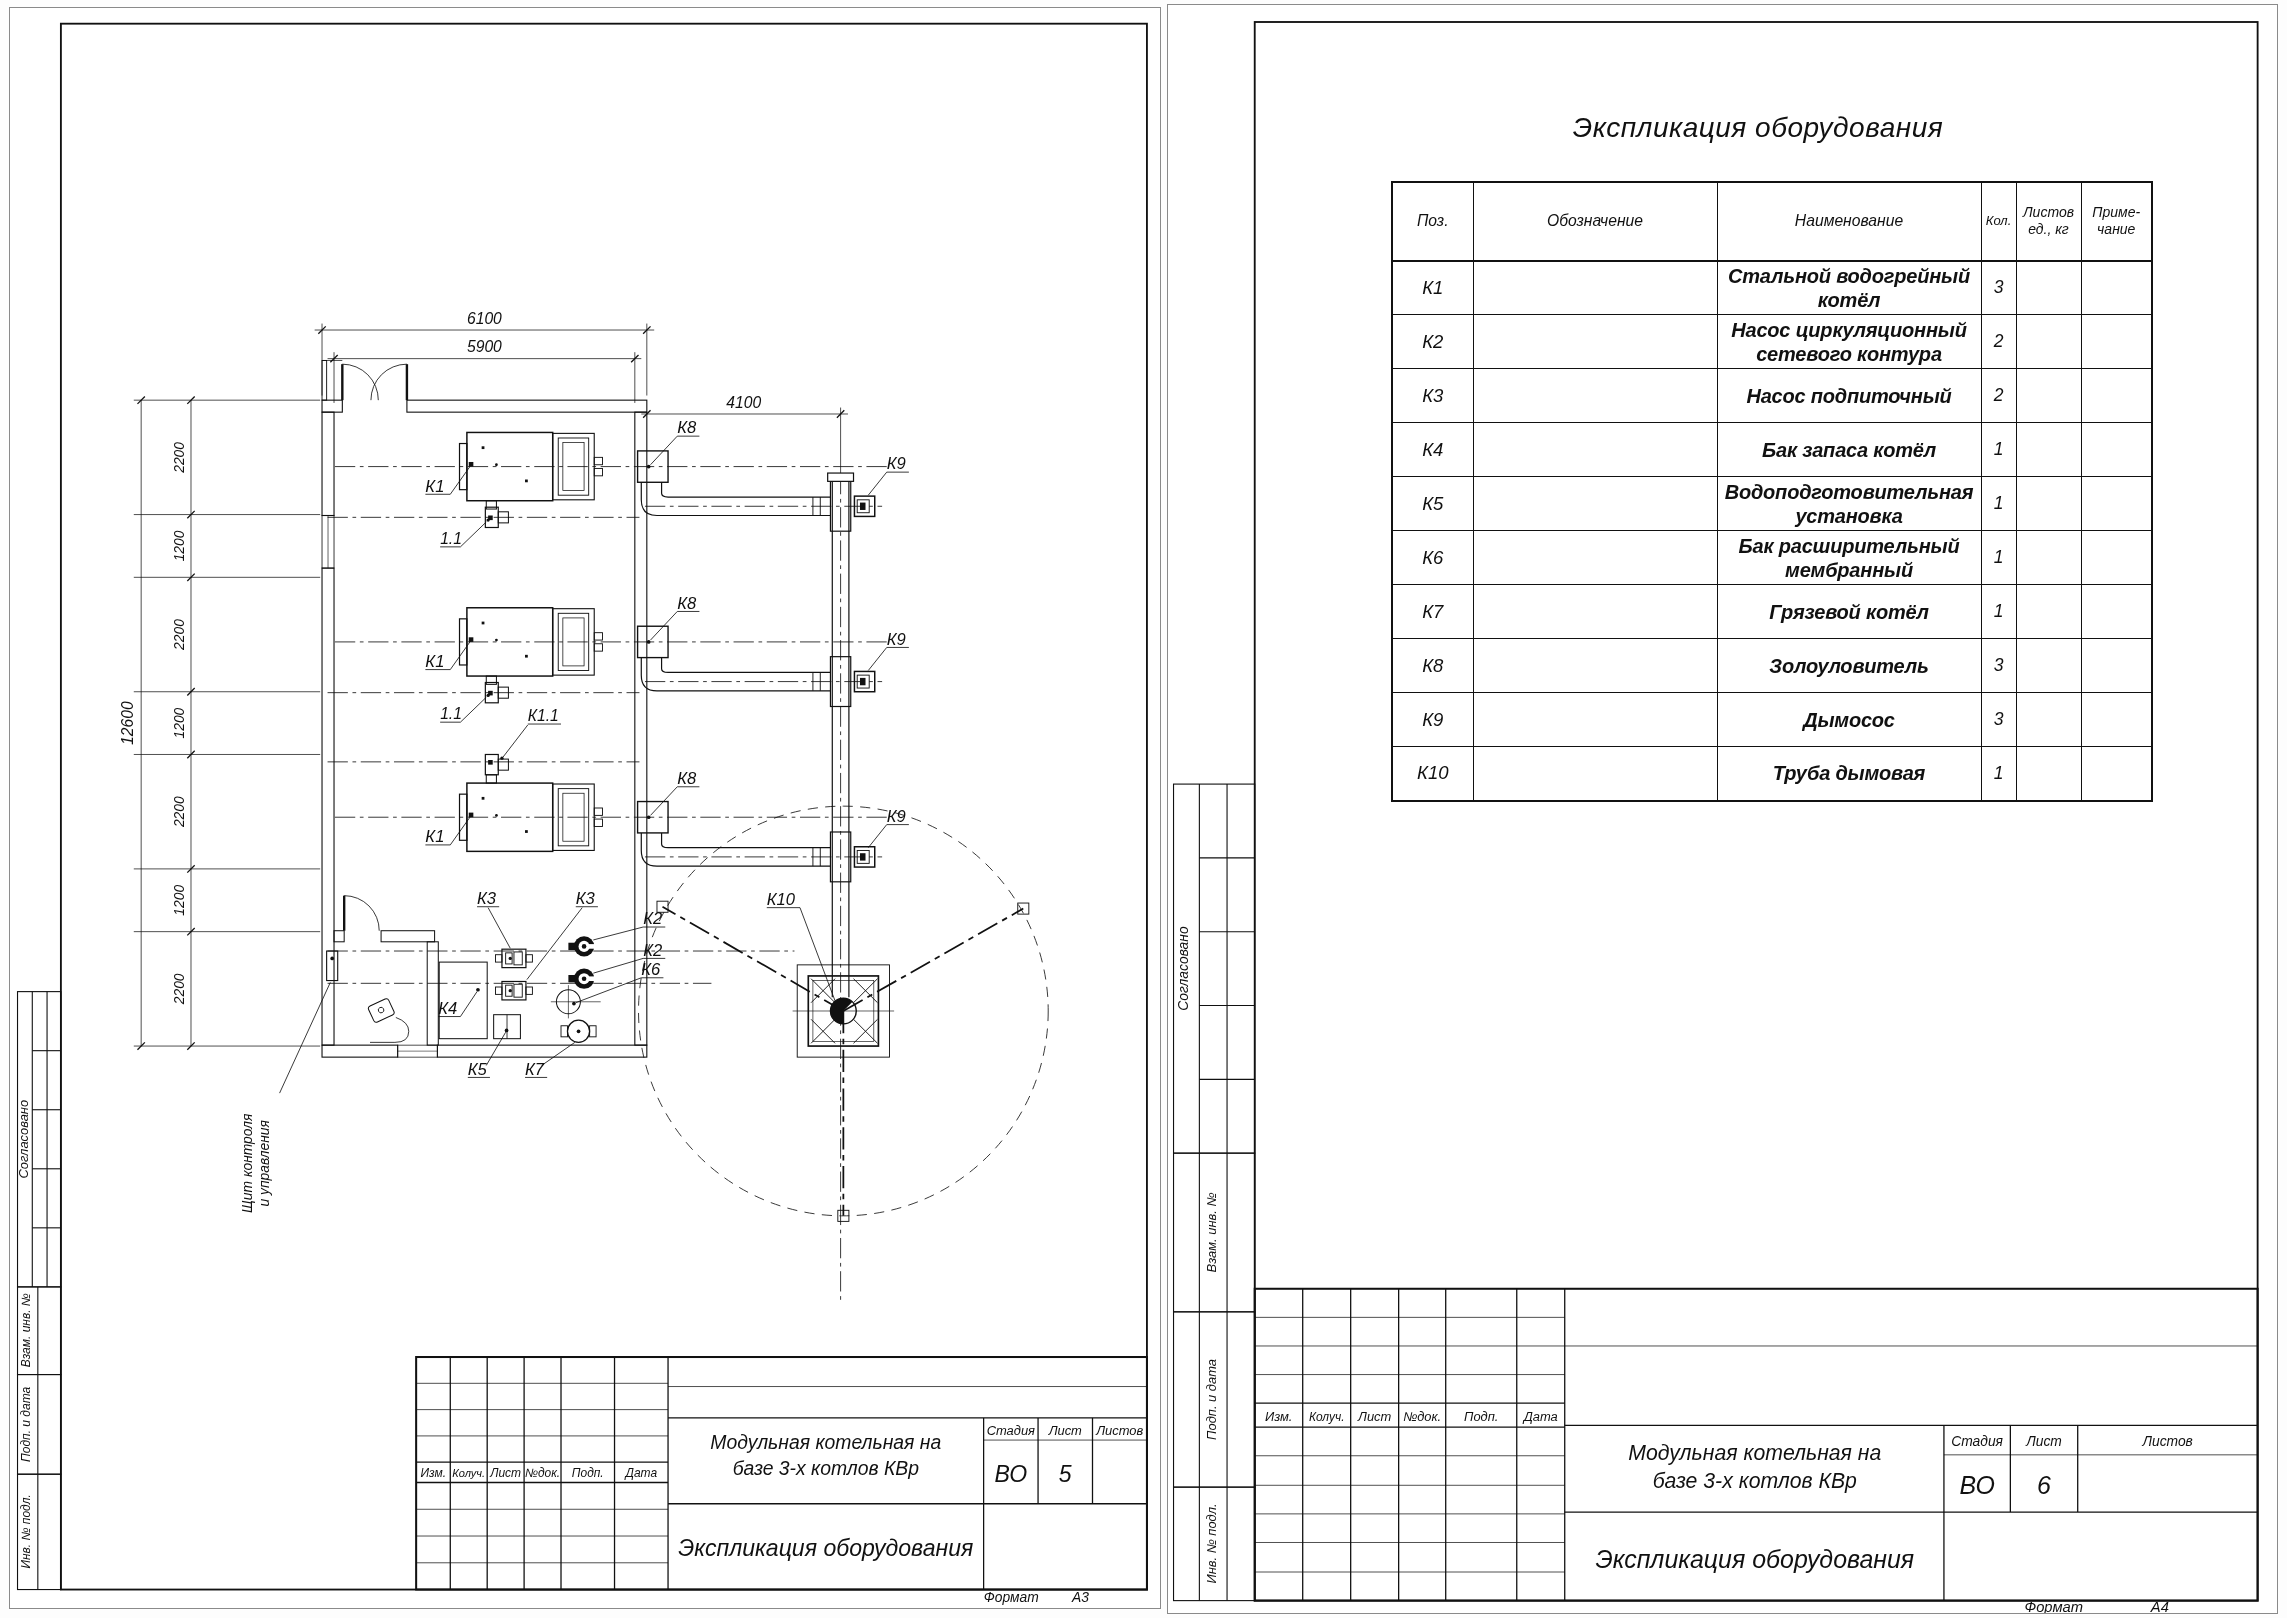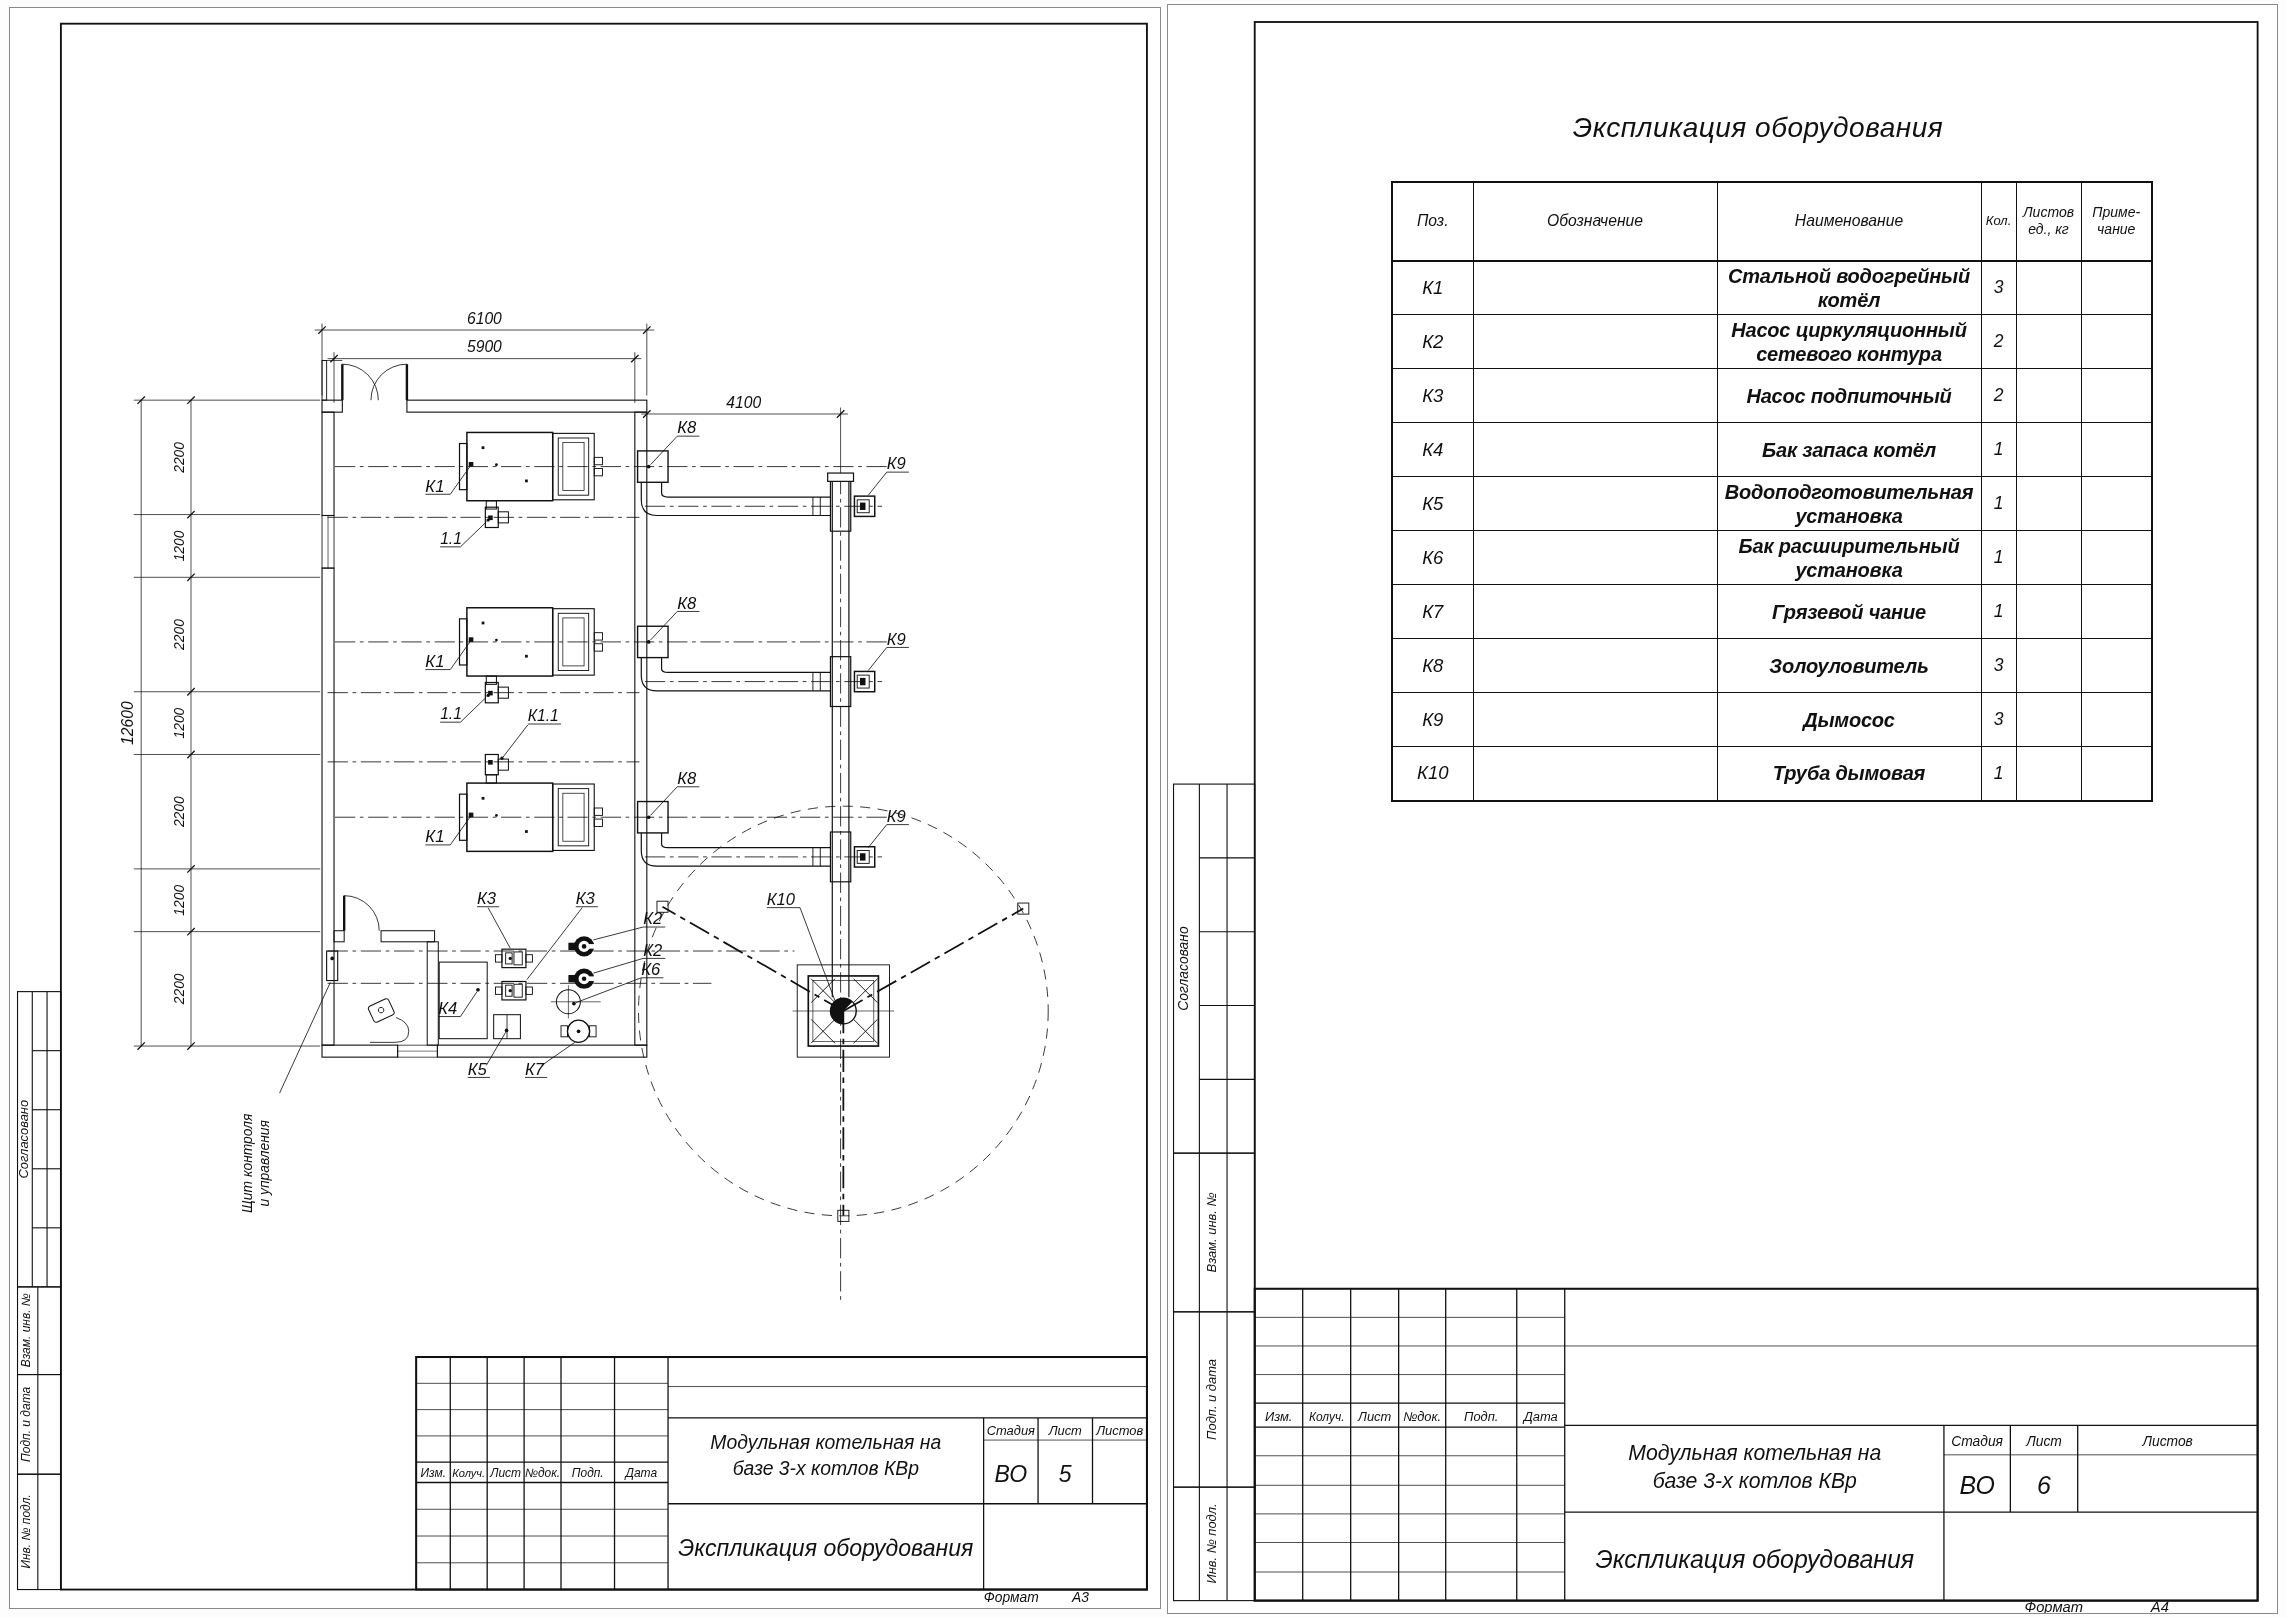--- a/index.html
+++ b/index.html
@@ -578,29 +578,29 @@
     <td class="c-pos">К5</td>
     <td></td>
     <td class="c-name">Водоподготовительная установка</td>
     <td class="c-qty">1</td>
     <td></td>
     <td></td>
   </tr>
   <tr class="row">
     <td class="c-pos">К6</td>
     <td></td>
-    <td class="c-name">Бак расширительный установка</td>
+    <td class="c-name">Бак расширительный мембранный</td>
     <td class="c-qty">1</td>
     <td></td>
     <td></td>
   </tr>
   <tr class="row">
     <td class="c-pos">К7</td>
     <td></td>
-    <td class="c-name">Грязевой чание</td>
+    <td class="c-name">Грязевой котёл</td>
     <td class="c-qty">1</td>
     <td></td>
     <td></td>
   </tr>
   <tr class="row">
     <td class="c-pos">К8</td>
     <td></td>
     <td class="c-name">Золоуловитель</td>
     <td class="c-qty">3</td>
     <td></td>

